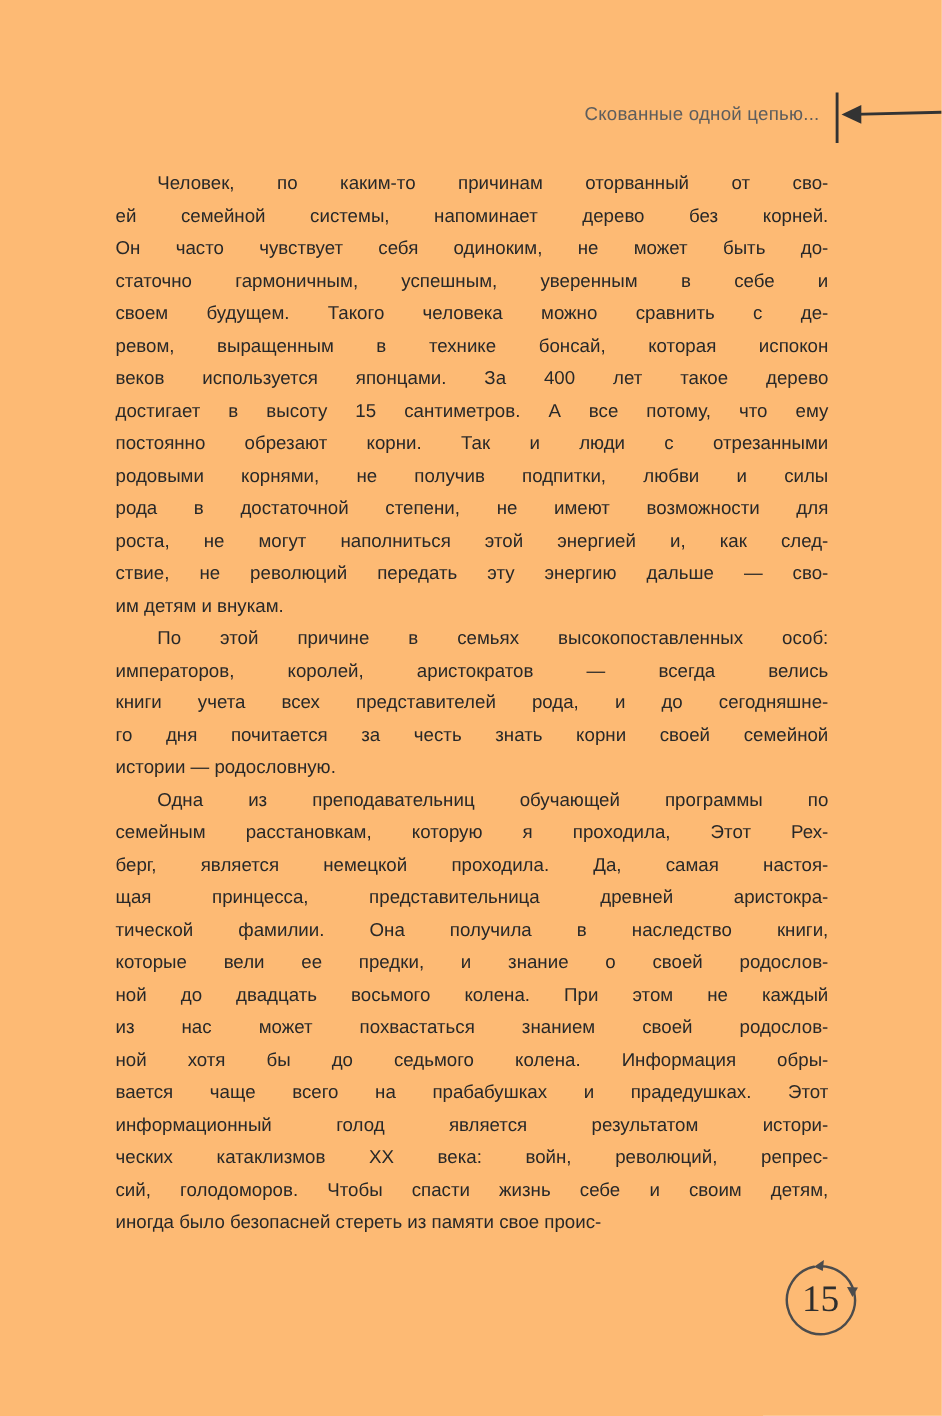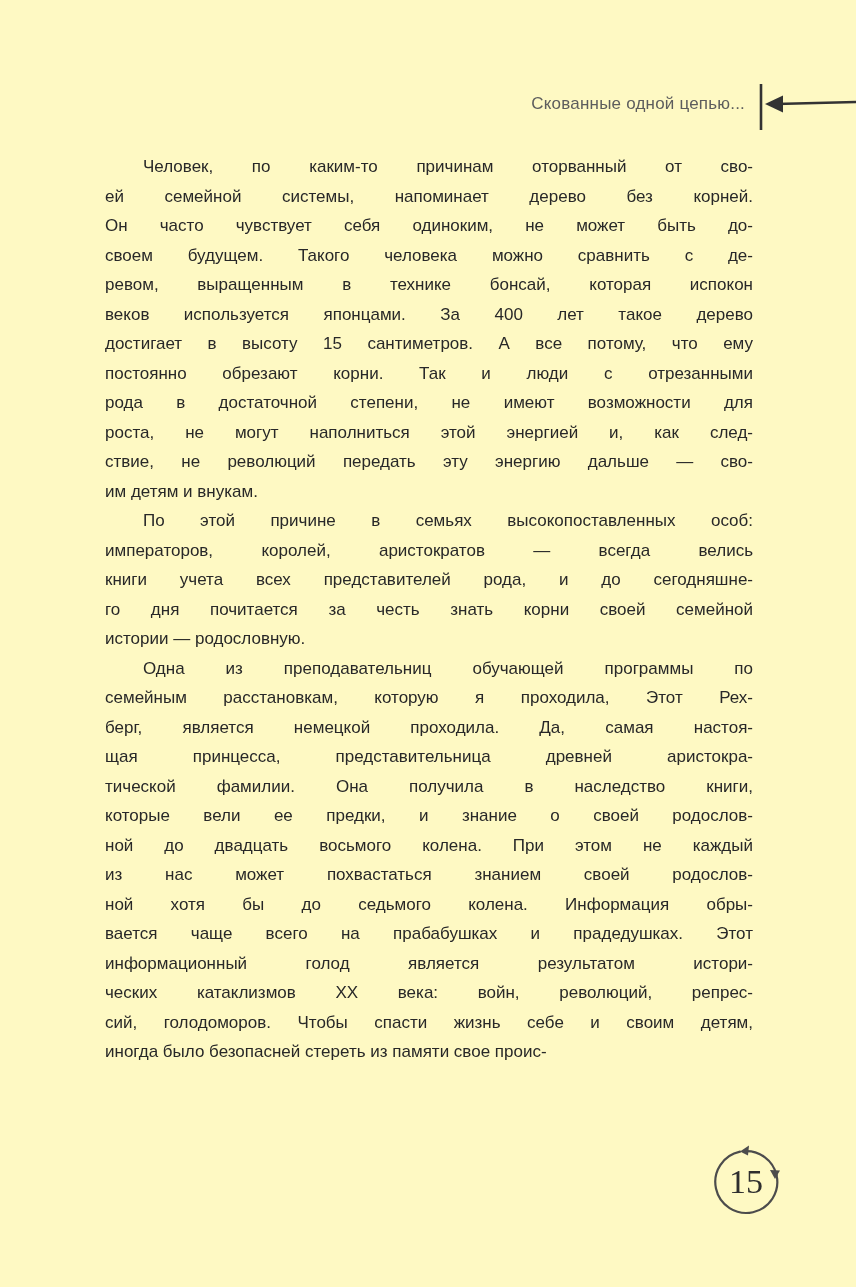--- a/index.html
+++ b/index.html
@@ -3,21 +3,21 @@
 <meta charset="utf-8">
 <style>
   html, body { margin: 0; padding: 0; }
   body {
     width: 856px; height: 1287px;
     background: #ffffff;
     font-family: "Liberation Sans", sans-serif;
     position: relative;
     overflow: hidden;
   }
-  .page { position: absolute; inset: 0; background: #fef9c3; text-decoration: underline; }
+  .page { position: absolute; inset: 0; background: #fdba74; text-decoration: underline; }
 
   .running-head {
     position: absolute;
     top: 94px;
     right: 111px;
     font-size: 17px;
     color: #5d5d5d;
     letter-spacing: 0.2px;
   }
 
@@ -74,25 +74,27 @@
     <line x1="11" y1="6" x2="11" y2="52" stroke="#333333" stroke-width="2.6"></line>
     <line x1="26" y1="26" x2="106" y2="24" stroke="#333333" stroke-width="2.6"></line>
     <path d="M15 26 L33 17.5 L33 34.5 Z" fill="#333333"></path>
   </svg>
 
   <div class="body-text">
       <div class="paragraph">
         <div class="line first">Человек, по каким-то причинам оторванный от сво-</div>
         <div class="line">ей семейной системы, напоминает дерево без корней.</div>
         <div class="line">Он часто чувствует себя одиноким, не может быть до-</div>
+        <div class="line">статочно гармоничным, успешным, уверенным в себе и</div>
         <div class="line">своем будущем. Такого человека можно сравнить с де-</div>
         <div class="line">ревом, выращенным в технике бонсай, которая испокон</div>
         <div class="line">веков используется японцами. За 400 лет такое дерево</div>
         <div class="line">достигает в высоту 15 сантиметров. А все потому, что ему</div>
         <div class="line">постоянно обрезают корни. Так и люди с отрезанными</div>
+        <div class="line">родовыми корнями, не получив подпитки, любви и силы</div>
         <div class="line">рода в достаточной степени, не имеют возможности для</div>
         <div class="line">роста, не могут наполниться этой энергией и, как след-</div>
         <div class="line">ствие, не революций передать эту энергию дальше — сво-</div>
         <div class="line last">им детям и внукам.</div>
       </div>
       <div class="paragraph">
         <div class="line first">По этой причине в семьях высокопоставленных особ:</div>
         <div class="line">императоров, королей, аристократов — всегда велись</div>
         <div class="line">книги учета всех представителей рода, и до сегодняшне-</div>
         <div class="line">го дня почитается за честь знать корни своей семейной</div>

